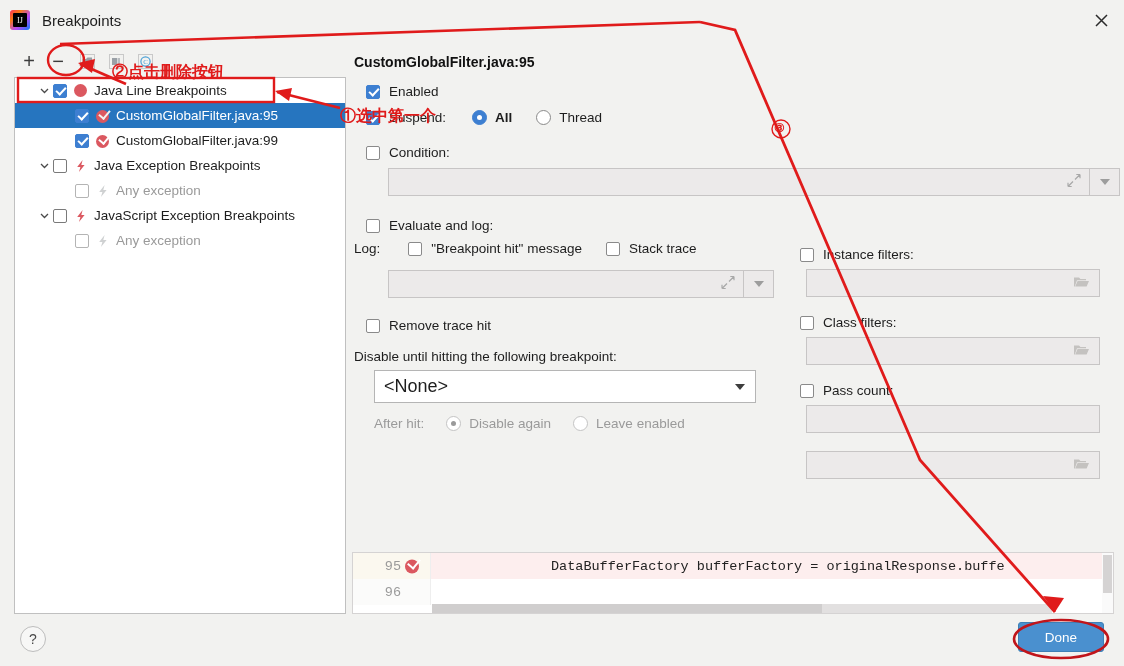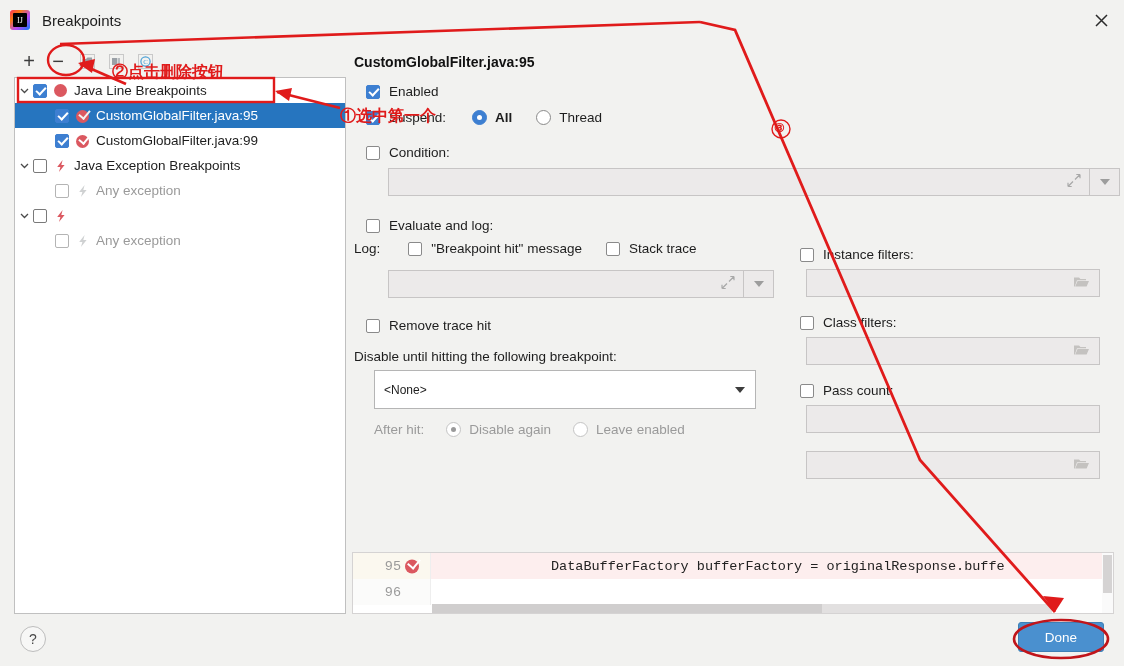--- a/index.html
+++ b/index.html
@@ -26,21 +26,21 @@
   .close-btn svg{display:block;}
 
   
   .left-pane{position:absolute;left:14px;top:45px;width:332px;bottom:52px;}
   .toolbar{height:32px;display:flex;align-items:center;gap:3px;padding-left:2px;}
   .tb-btn{width:26px;height:26px;display:flex;align-items:center;justify-content:center;}
   .plus{font-size:20px;color:#3c3c3c;line-height:1;font-weight:400;}
   .minus{font-size:20px;color:#3c3c3c;line-height:1;font-weight:400;}
 
   .tree{position:absolute;left:0;right:0;top:32px;bottom:0;background:#fff;border:1px solid #c0c0c0;overflow:hidden;}
-  .trow{height:25px;display:flex;align-items:center;padding-left:0;white-space:nowrap;}
+  .trow{height:25px;display:flex;align-items:center;padding-left:20px;white-space:nowrap;}
   .trow.sel{background:#2675bf;color:#fff;}
   .arrow{width:18px;flex:0 0 18px;display:flex;align-items:center;justify-content:center;}
   .arrow svg{display:block;}
   .spacer18{width:18px;flex:0 0 18px;}
   .spacer22{width:22px;flex:0 0 22px;}
   .cb{width:14px;height:14px;flex:0 0 14px;border:1px solid #7a7a7a;border-radius:2px;background:#fff;
      box-sizing:border-box;position:relative;margin-right:7px;}
   .cb.on{background:#3d7fd1;border-color:#3d7fd1;}
   .cb.on::after{content:"";position:absolute;left:4px;top:0.5px;width:4px;height:8px;
      border:solid #fff;border-width:0 2px 2px 0;transform:rotate(43deg);}
@@ -75,22 +75,22 @@
   .rb-lbl.b{font-weight:bold;}
   .rb-lbl.gray{color:#9a9a9a;}
 
   .txtfield{height:28px;background:#eceaea;border:1px solid #c7c5c5;box-sizing:border-box;position:relative;}
   .expand-ic{position:absolute;right:8px;top:50%;transform:translateY(-50%);}
   .drop-btn{width:30px;height:28px;border:1px solid #c7c5c5;border-left:none;background:#eceaea;
      box-sizing:border-box;display:flex;align-items:center;justify-content:center;}
   .caret{width:0;height:0;border-left:5px solid transparent;border-right:5px solid transparent;border-top:6px solid #9d9d9d;}
   .folder-ic{position:absolute;right:9px;top:50%;transform:translateY(-50%);}
 
-  .combo{height:39px;background:#fff;border:1px solid #b5b5b5;box-sizing:border-box;
-     display:flex;align-items:center;padding:0 0 0 9px;font-size:12px;}
+  .combo{height:33px;background:#fff;border:1px solid #b5b5b5;box-sizing:border-box;
+     display:flex;align-items:center;padding:0 0 0 9px;font-size:18px;}
   .combo .caret2{margin-left:auto;margin-right:10px;width:0;height:0;
      border-left:5px solid transparent;border-right:5px solid transparent;border-top:6px solid #3d3d3d;}
 
   .sec-label{font-size:13.5px;margin:0 0 6px 2px;}
   .muted{color:#9a9a9a;}
 
   
   .code-pane{position:absolute;left:352px;right:10px;bottom:52px;height:62px;background:#fff;border:1px solid #d5d3d3;
      box-sizing:border-box;overflow:hidden;}
   .cline{height:26px;display:flex;align-items:center;font-family:"Liberation Mono",monospace;font-size:13.5px;}
@@ -236,20 +236,21 @@
           <svg width="11" height="11" viewBox="0 0 11 11">
               <path d="M2 4 L5.5 7.5 L9 4" stroke="#4a4a4a" stroke-width="1.3" fill="none"></path>
             </svg>
         </div>
         <div class="cb"></div>
         <div class="bolt">
           <svg width="14" height="14" viewBox="0 0 14 14">
               <path d="M8.6 1 L3.2 8 L6.4 8 L5 13 L10.6 6 L7.3 6 Z" fill="#db5860"></path>
             </svg>
         </div>
+        <span class="tlabel">JavaScript Exception Breakpoints</span>
       </div>
 
       <div class="trow">
         <div class="spacer18"></div>
           <div class="spacer22"></div>
         <div class="cb dim"></div>
         <div class="bolt">
           <svg width="14" height="14" viewBox="0 0 14 14">
               <path d="M8.6 1 L3.2 8 L6.4 8 L5 13 L10.6 6 L7.3 6 Z" fill="#cfd1d2"></path>
             </svg>

